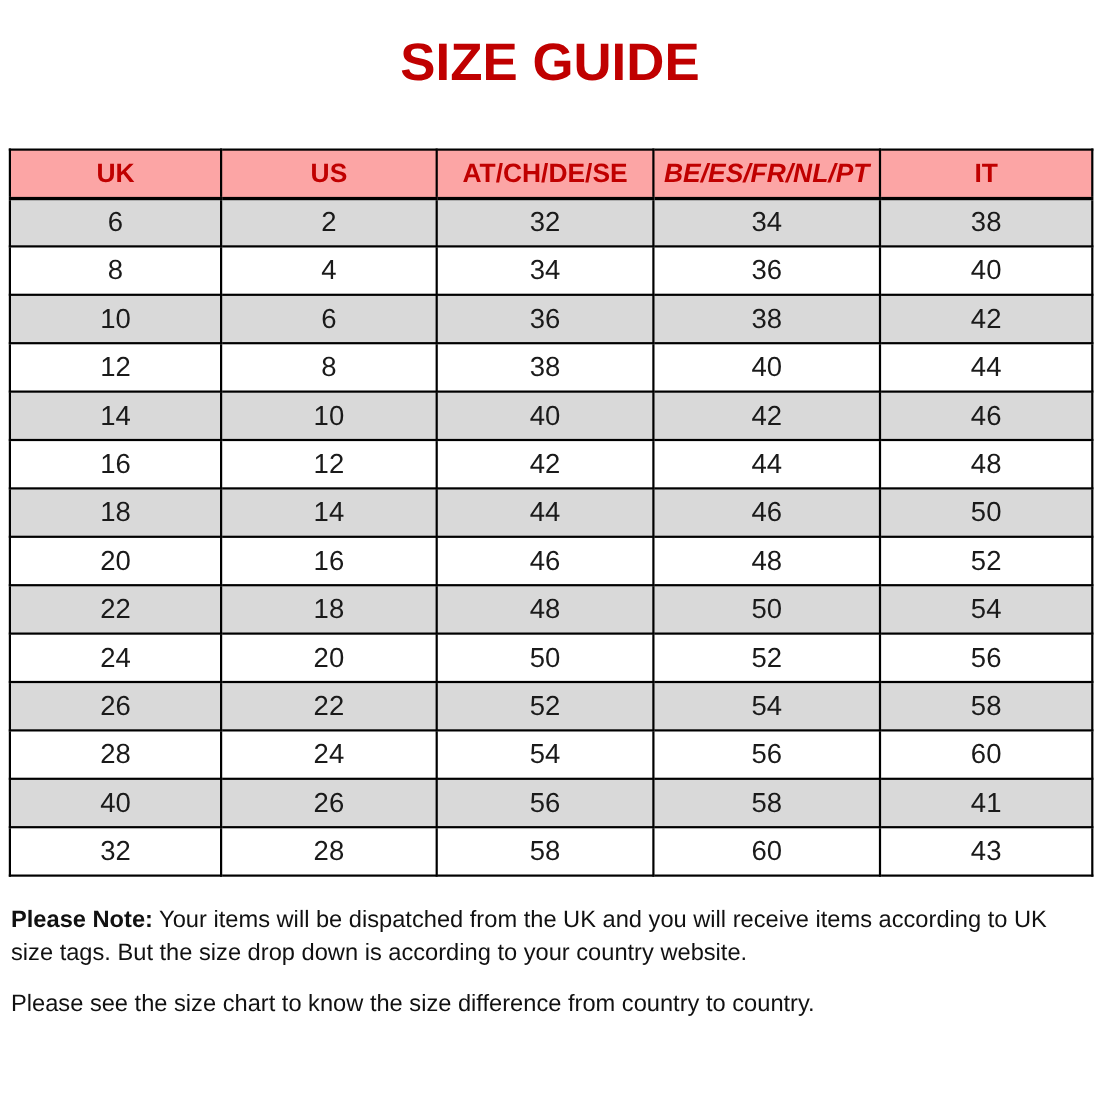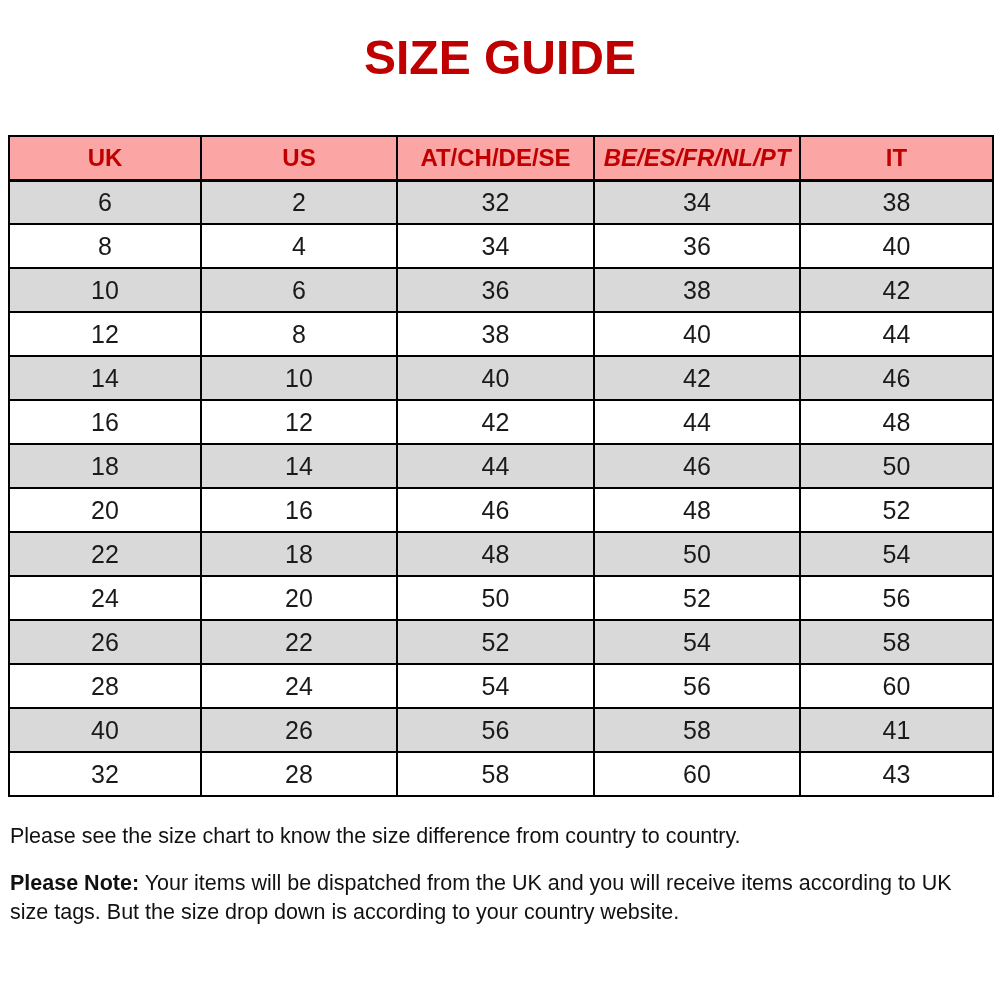--- a/index.html
+++ b/index.html
@@ -192,17 +192,17 @@
             <td>28</td>
             <td>58</td>
             <td>60</td>
             <td>43</td>
           </tr>
         </tbody>
     </table>
   </div>
 
   <div class="notes">
+    <p class="para"><span class="bold-label">Please Note:</span><span> Your items will be dispatched from the UK and you will receive items according to UK size tags. But the size drop down is according to your country website.</span></p>
     <p class="para"><span>Please see the size chart to know the size difference from country to country.</span></p>
-    <p class="para"><span class="bold-label">Please Note:</span><span> Your items will be dispatched from the UK and you will receive items according to UK size tags. But the size drop down is according to your country website.</span></p>
   </div>
 
 </div>
 
 </body></html>

